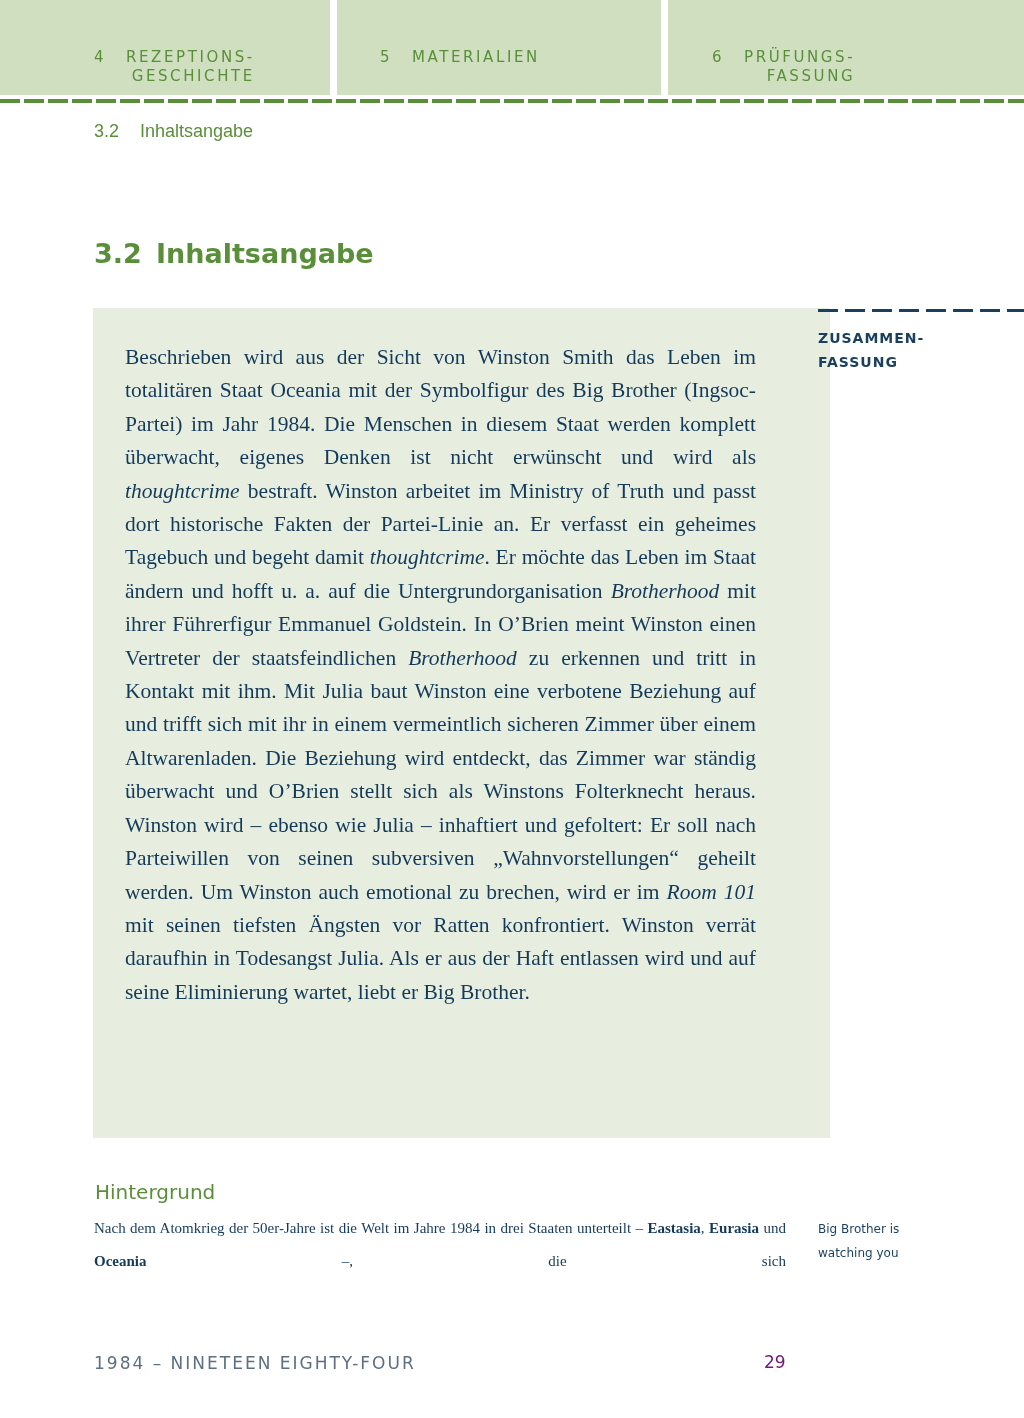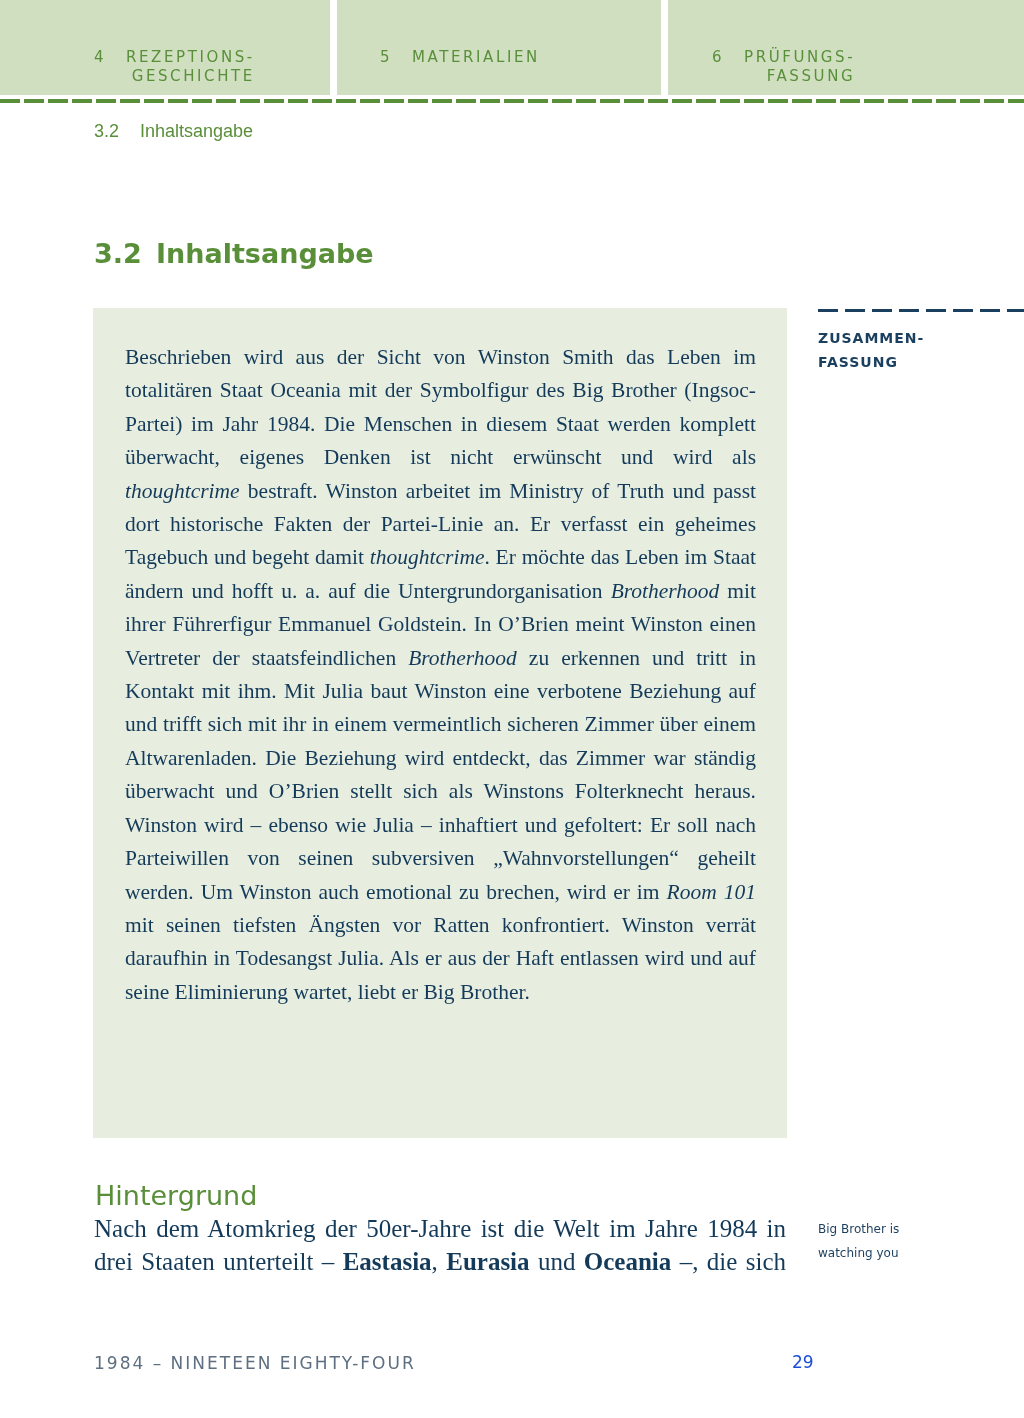--- a/index.html
+++ b/index.html
@@ -37,59 +37,60 @@
     .running-head .num { width: 46px; }
     .section-title {
       position: absolute; top: 238px; left: 94px;
       font-family: "DejaVu Sans", sans-serif; font-weight: bold;
       font-size: 27px; color: #5a8f3a; display: flex;
     }
     .section-title .num { width: 62px; }
     .summary-box {
       position: absolute; left: 93px; top: 308px; width: 694px; height: 830px;
       background: #e7eee0;
+      padding-left: 43px;
     }
     .summary-text {
       position: absolute; left: 32px; top: 33px; width: 631px;
       font-family: "Liberation Serif", serif; font-size: 21.5px; line-height: 33.4px;
       color: #143a5a; text-align: justify;
     }
     .summary-text i { font-style: italic; }
     .side-dash {
       position: absolute; top: 309px; left: 818px; width: 206px; height: 3px;
       background-image: repeating-linear-gradient(90deg, #1b3f5e 0 20px, transparent 20px 27px);
     }
     .side-label {
       position: absolute; top: 326px; left: 818px;
       font-family: "DejaVu Sans", sans-serif; font-size: 14px; font-weight: bold;
       letter-spacing: 1px; line-height: 24px; color: #1b3f5e; white-space: pre-line;
     }
     .subheading {
       position: absolute; top: 1180px; left: 95px;
-      font-family: "DejaVu Sans", sans-serif; font-size: 27px; color: #5a8f3a;
+      font-family: "DejaVu Sans", sans-serif; font-size: 20px; color: #5a8f3a;
     }
     .body-text {
       position: absolute; top: 1212px; left: 94px; width: 692px;
-      font-family: "Liberation Serif", serif; font-size: 25px; line-height: 33px;
+      font-family: "Liberation Serif", serif; font-size: 15px; line-height: 33px;
       color: #143a5a; text-align: justify; text-align-last: justify;
     }
     .body-text b { font-weight: bold; }
     .margin-note {
       position: absolute; top: 1217px; left: 818px;
       font-family: "DejaVu Sans", sans-serif; font-size: 12px; line-height: 24px;
       color: #1b3f5e; white-space: pre-line;
     }
     .footer-title {
       position: absolute; top: 1353px; left: 94px;
       font-family: "DejaVu Sans", sans-serif; font-size: 17px; letter-spacing: 2px;
       color: #5d6f80;
     }
     .footer-page {
       position: absolute; top: 1352px; left: 764px;
-      font-family: "DejaVu Sans", sans-serif; font-size: 17px; color: #1d4ed8; margin-left: 28px;
+      font-family: "DejaVu Sans", sans-serif; font-size: 17px; color: #701a75;
     }
   </style>
 </head>
 <body>
 
 <div class="tab" id="tab1">
   <div class="tab-inner">
     <span class="tab-num">4</span>
     <span class="tab-label">REZEPTIONS-
 GESCHICHTE</span>

